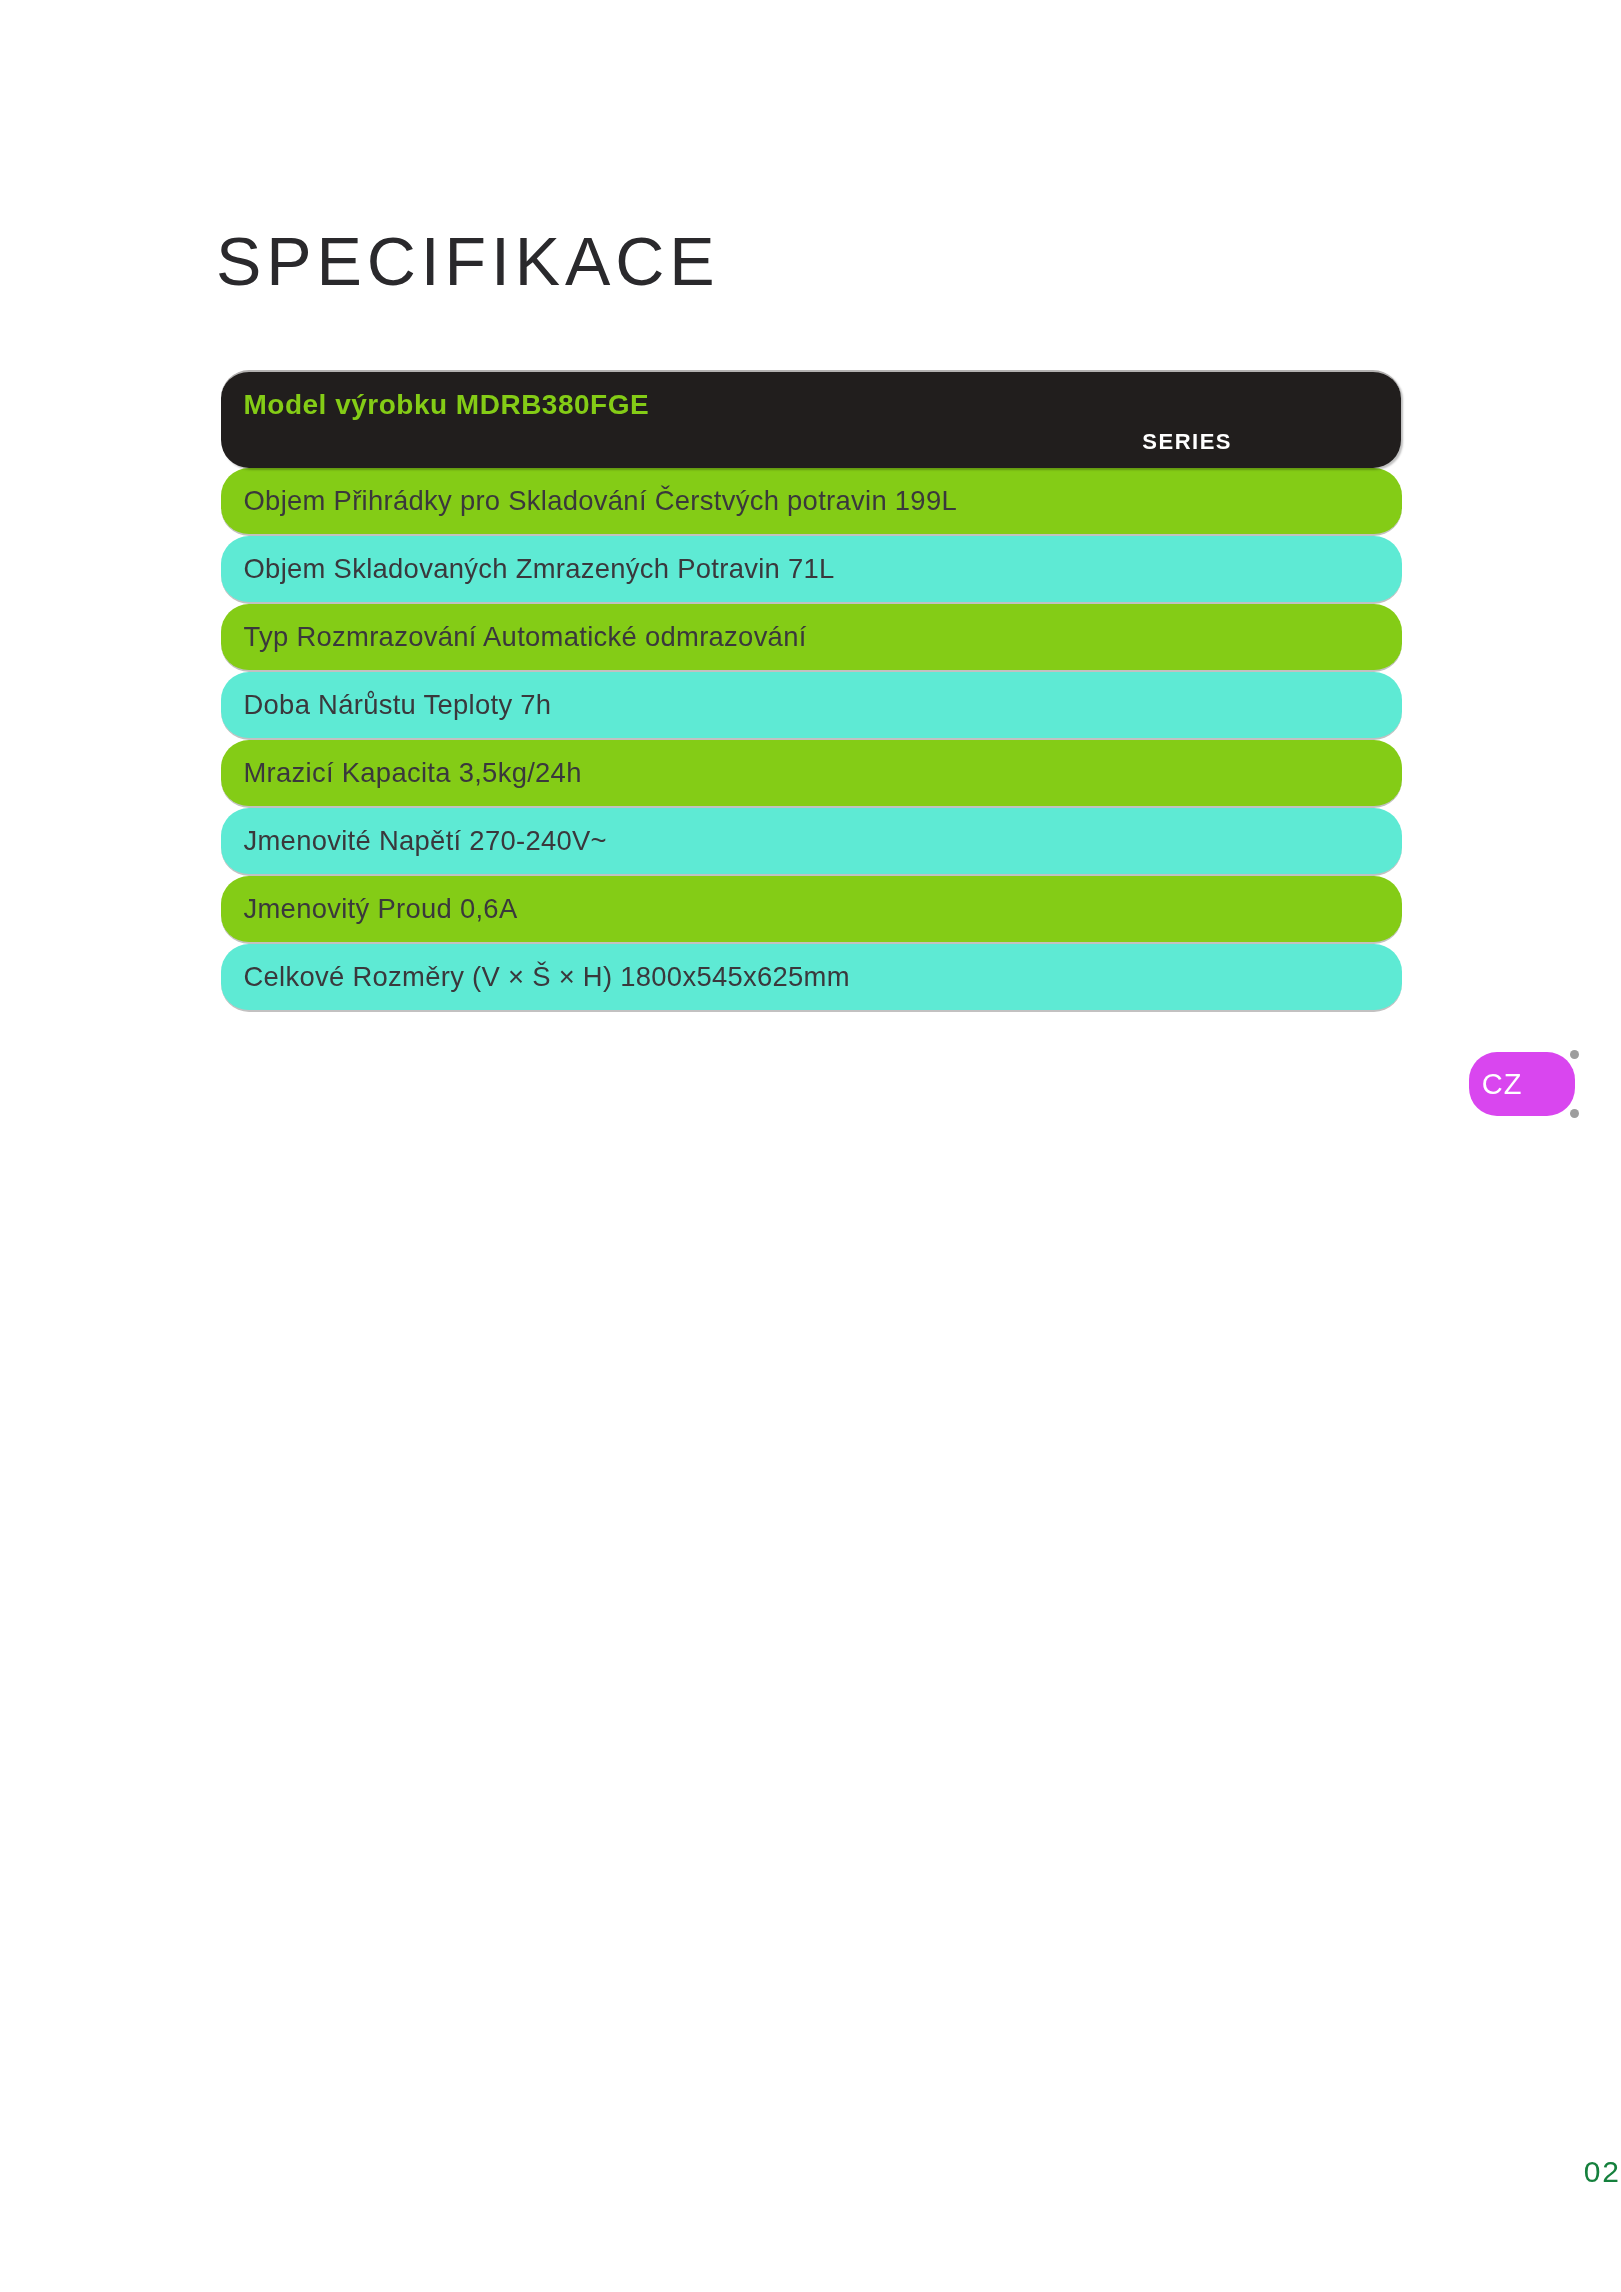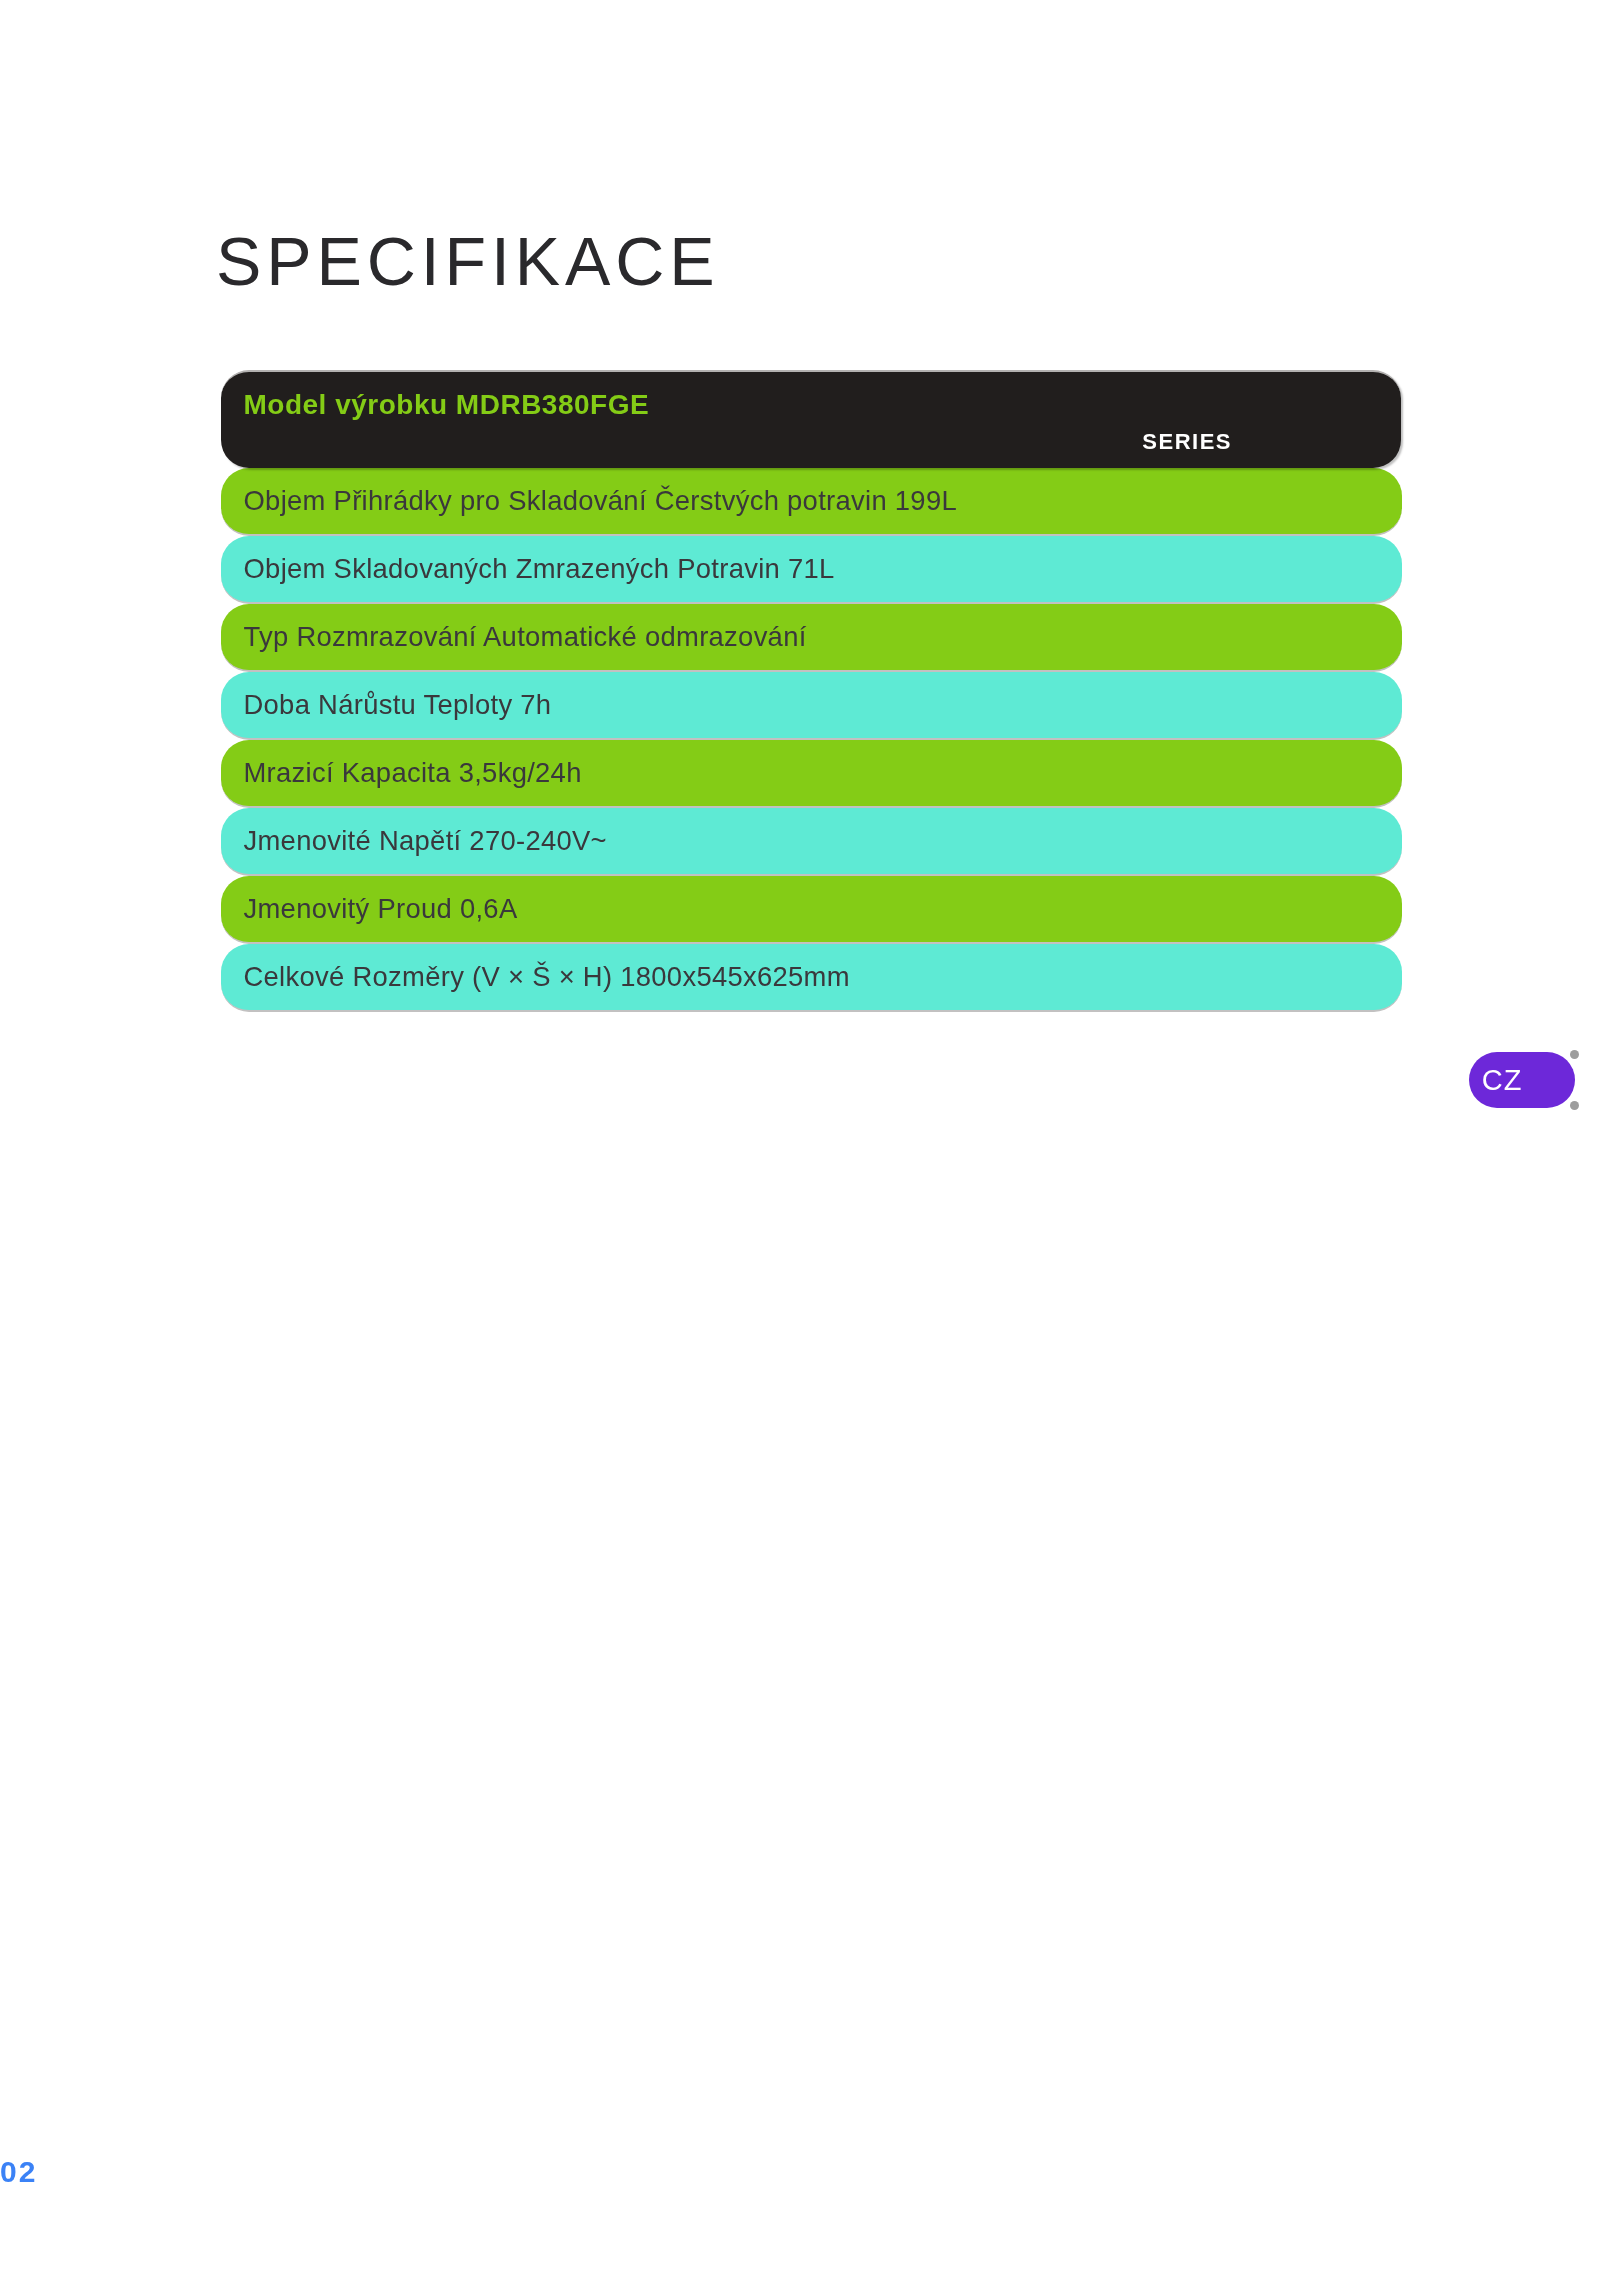--- a/index.html
+++ b/index.html
@@ -67,22 +67,22 @@
     letter-spacing:0.3px;
     white-space:nowrap;
     background:#5eead4;
   }
   .row.alt { background:#84cc16; }
   .cz-tab {
     position:absolute;
     left:1469px;
     top:1052px;
     width:106px;
-    height:56px;
-    background:#6d28d9;
+    height:64px;
+    background:#d946ef;
   }
   .cz-label {
     position:absolute;
     left:12.7px;
     top:50%;
     transform:translateY(-50%);
     color:#ffffff;
     font-size:29px;
     letter-spacing:1px;
   }
@@ -92,25 +92,24 @@
     height:8.8px;
     background:#9d9d9d;
   }
   .corner-mark.top { right:-3.9px; top:-2px; }
   .corner-mark.bottom { right:-3.9px; bottom:-2px; }
   .page-number {
     position:absolute;
     left:0;
     top:2155px;
     width:100%;
-    text-align:left;
+    text-align:right;
     font-size:30px;
-    color:#3b82f6;
+    color:#15803d;
     letter-spacing:2px;
-    font-weight:bold;
   }
 </style>
 </head>
 <body>
 
 <div class="page">
 
   <h1 class="title">SPECIFIKACE</h1>
 
   <div class="spec-table">

